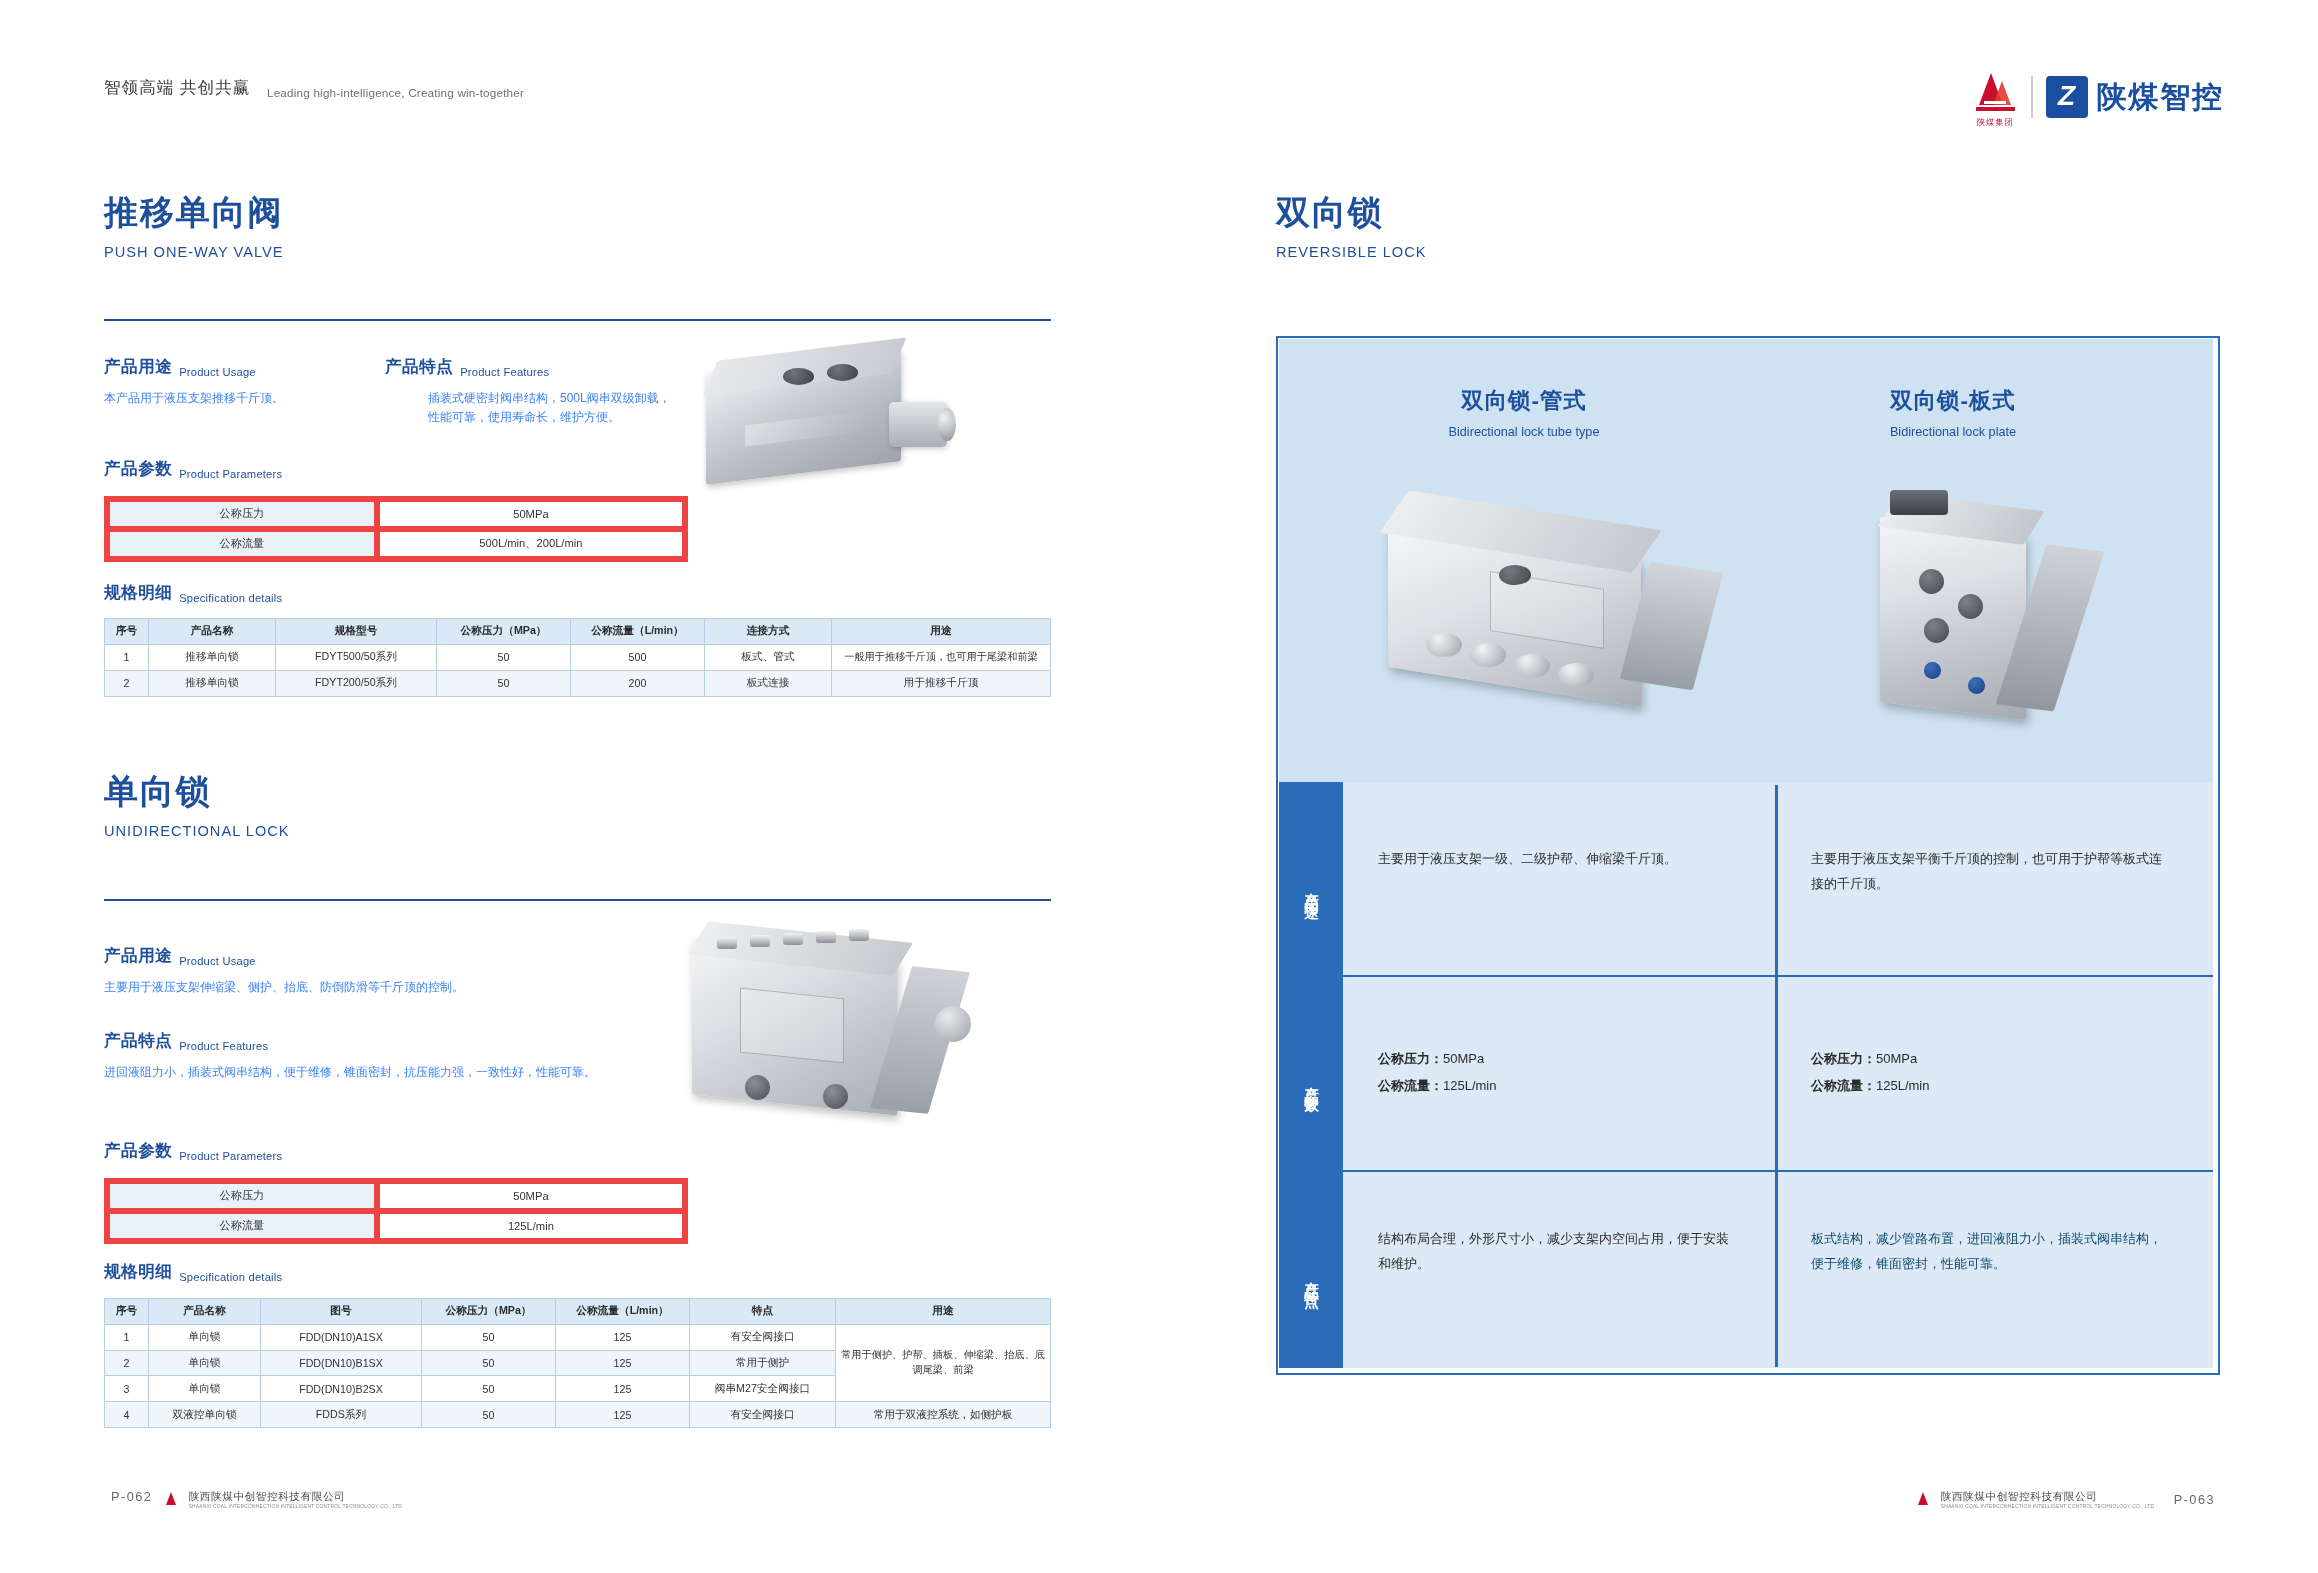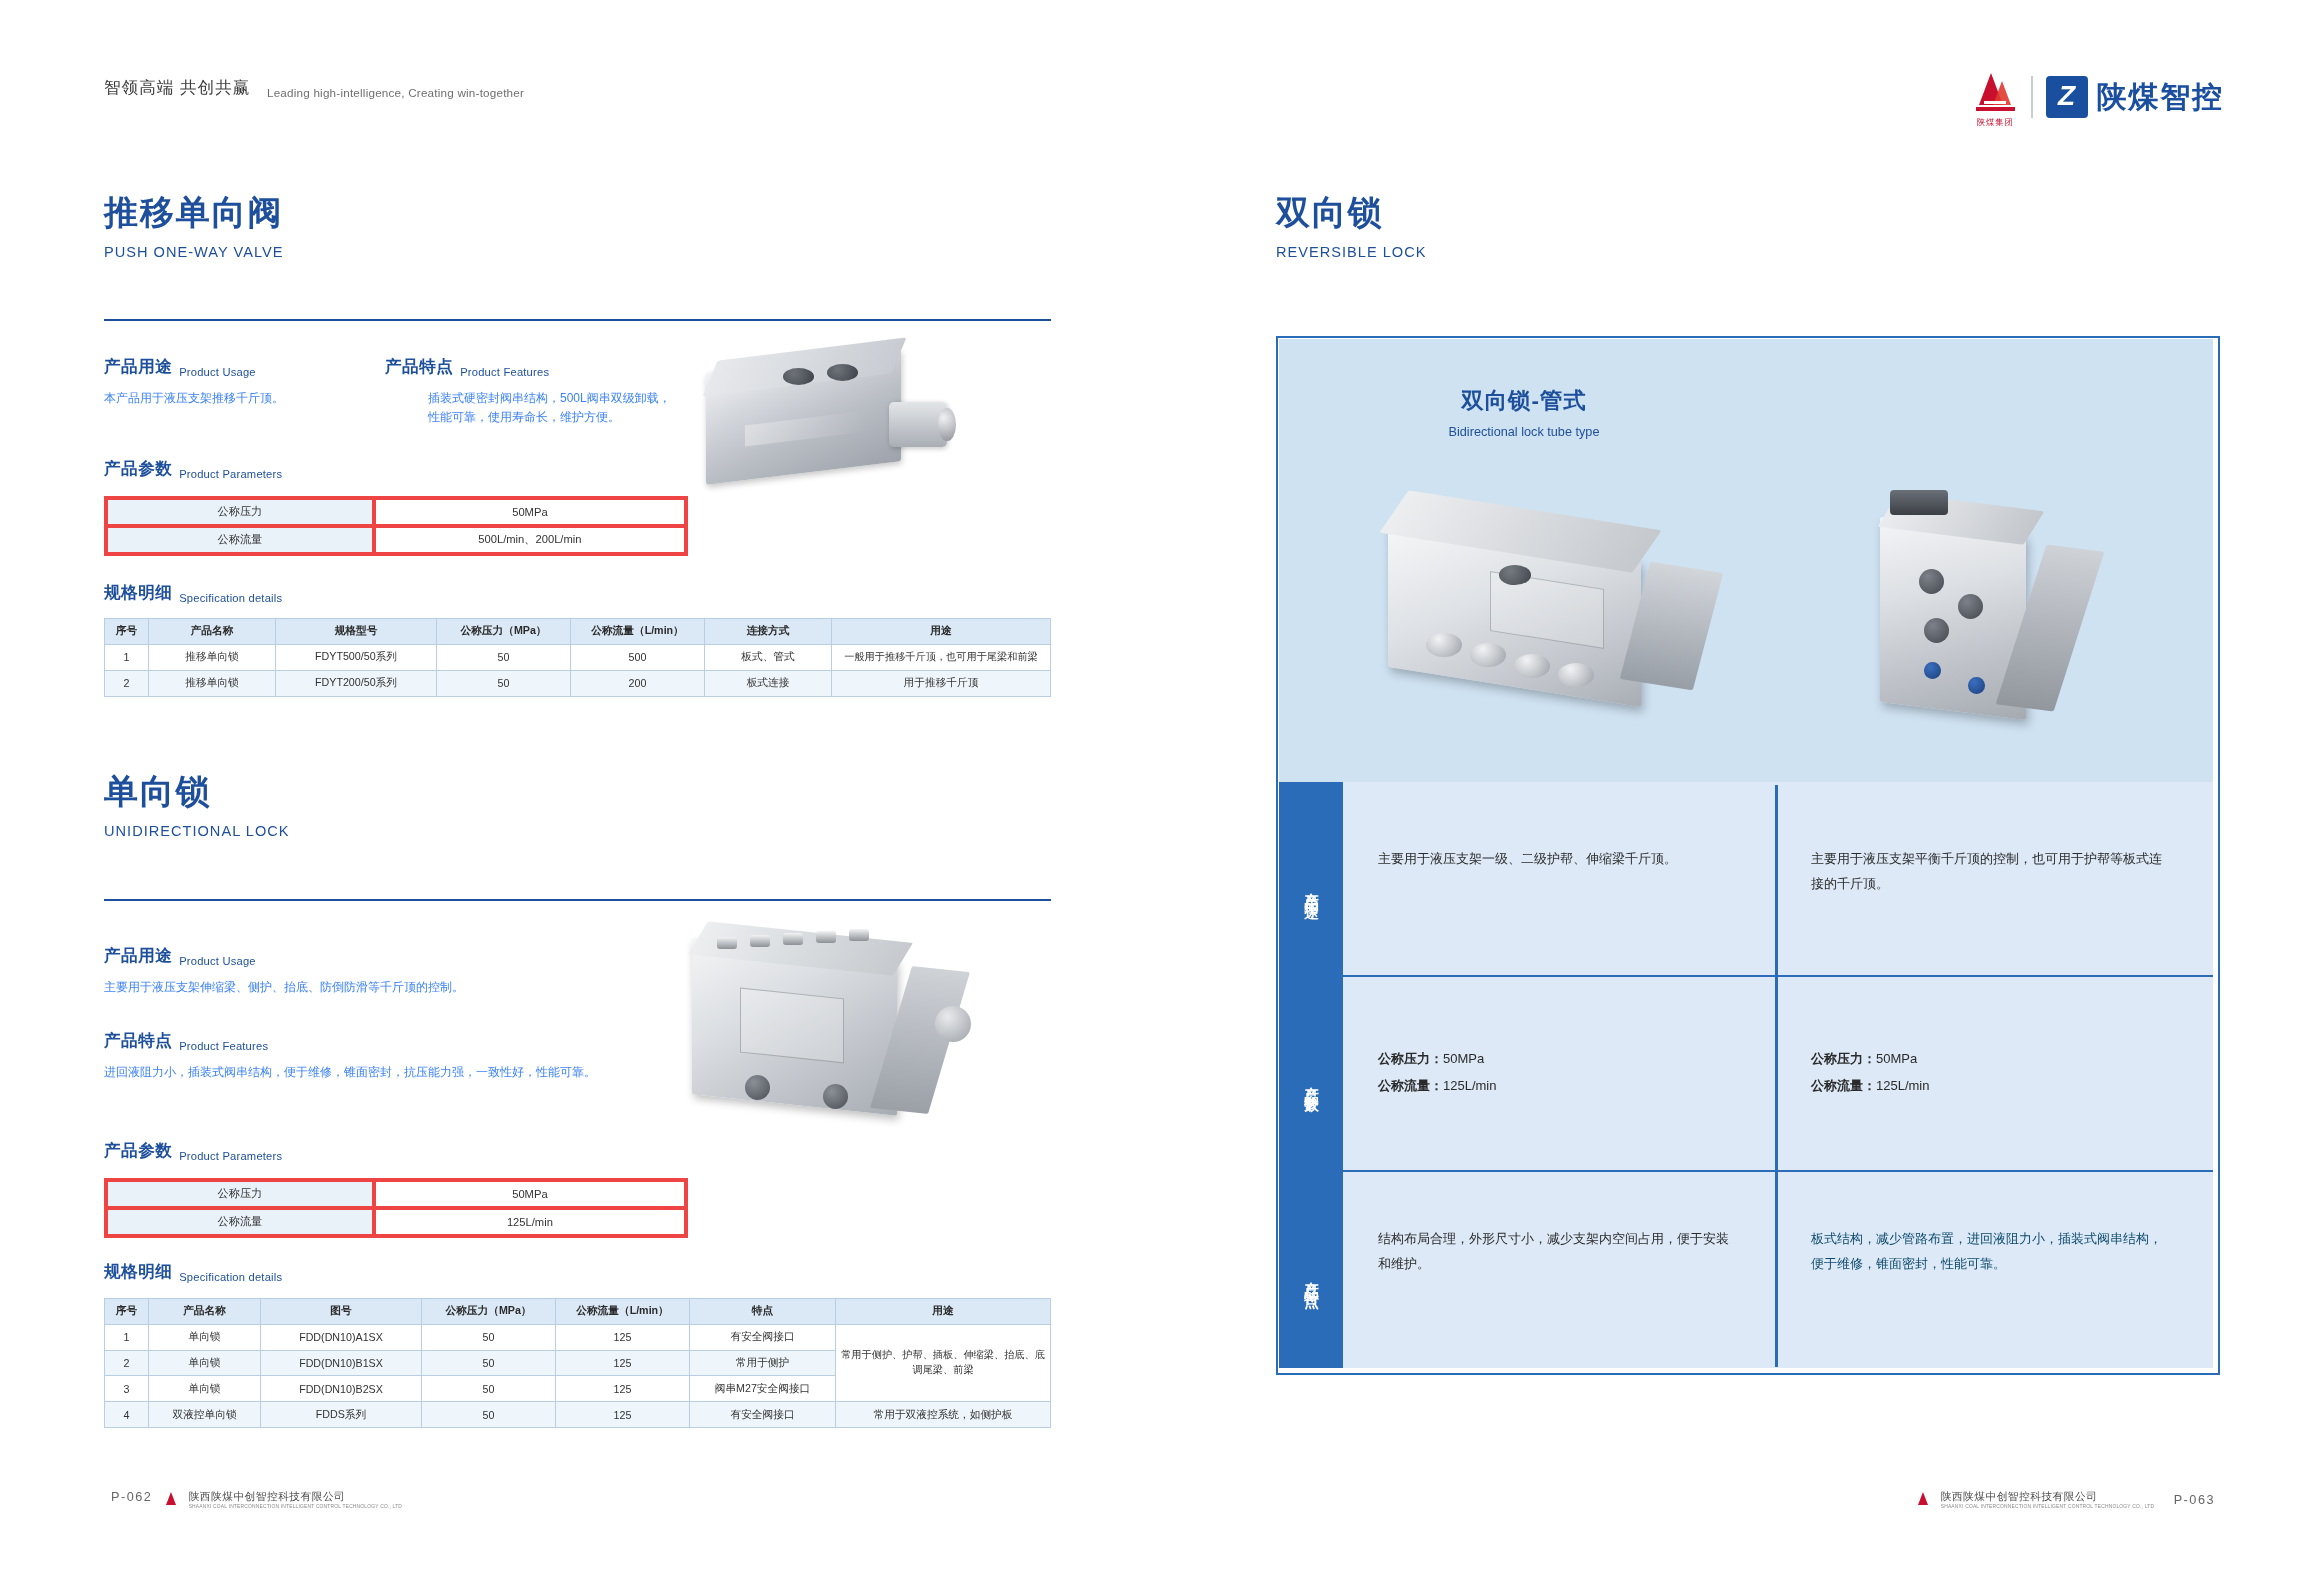--- a/index.html
+++ b/index.html
@@ -36,21 +36,21 @@
   .sec-title-en { font-size:14.6px; color:#1d4f9c; letter-spacing:1px; margin-top:7.8px; }
   .blue-rule { height:2.4px; background:#1d4f9c; }
 
   .h-cn { font-size:16.6px; font-weight:bold; color:#1d4f9c; letter-spacing:0.5px; }
   .h-en { font-size:11.2px; color:#1d4f9c; letter-spacing:0.2px; }
   .h-row { display:flex; align-items:flex-end; gap:6.8px; }
   .body-text { font-size:12px; line-height:1.65; color:#3b82f6; }
 
   
   table.tbl { border-collapse:collapse; }
-  table.tbl td, table.tbl th { border:4px solid #ef4444; font-size:11.2px; color:#333; padding:4.4px 2.9px; text-align:center; font-weight:normal; }
+  table.tbl td, table.tbl th { border:6px solid #ef4444; font-size:11.2px; color:#333; padding:4.4px 2.9px; text-align:center; font-weight:normal; }
   table.tbl .lbl { background:#e9f1f9; width:258px; }
   table.tbl .val { background:#ffffff; }
 
   
   table.spec { border-collapse:collapse; width:100%; }
   table.spec th { background:#dbe8f5; border:1px solid #b9cde3; font-size:10.7px; font-weight:bold; color:#2b2b2b; padding:5.4px 1.9px; }
   table.spec td { border:1px solid #b9cde3; font-size:10.7px; color:#333; padding:5.4px 1.9px; text-align:center; background:#ffffff; }
   table.spec tr.alt td { background:#eef5fb; }
 
   
@@ -399,20 +399,24 @@
   </div>
 
   <div class="panel" style="left:1276px;top:336px;width:940px;height:1035px;background:#ffffff;"></div>
 
   <div style="position:absolute;left:1279px;top:339px;width:934px;height:443px;background:#cfe2f2;"></div>
 
   <div style="position:absolute;left:1344px;top:385px;width:360px;text-align:center;">
     <div style="font-size:22.4px;font-weight:bold;color:#1d4f9c;letter-spacing:1px;">双向锁-管式</div>
     <div style="font-size:12.7px;color:#1d4f9c;margin-top:8.8px;">Bidirectional lock tube type</div>
   </div>
+  <div style="position:absolute;left:1773px;top:385px;width:360px;text-align:center;">
+    <div style="font-size:22.4px;font-weight:bold;color:#1d4f9c;letter-spacing:1px;">双向锁-板式</div>
+    <div style="font-size:12.7px;color:#1d4f9c;margin-top:8.8px;">Bidirectional lock plate</div>
+  </div>
 
   <div class="photo v3" style="left:1368px;top:487px;">
     <div class="face"></div>
       <div class="top"></div>
       <div class="side"></div>
       <div class="plate"></div>
     <div class="port" style="left:131px;top:78px;"></div>
     <div class="boss" style="left:58px;top:146px;"></div>
     <div class="boss" style="left:102px;top:156px;"></div>
     <div class="boss" style="left:146px;top:167px;"></div>

